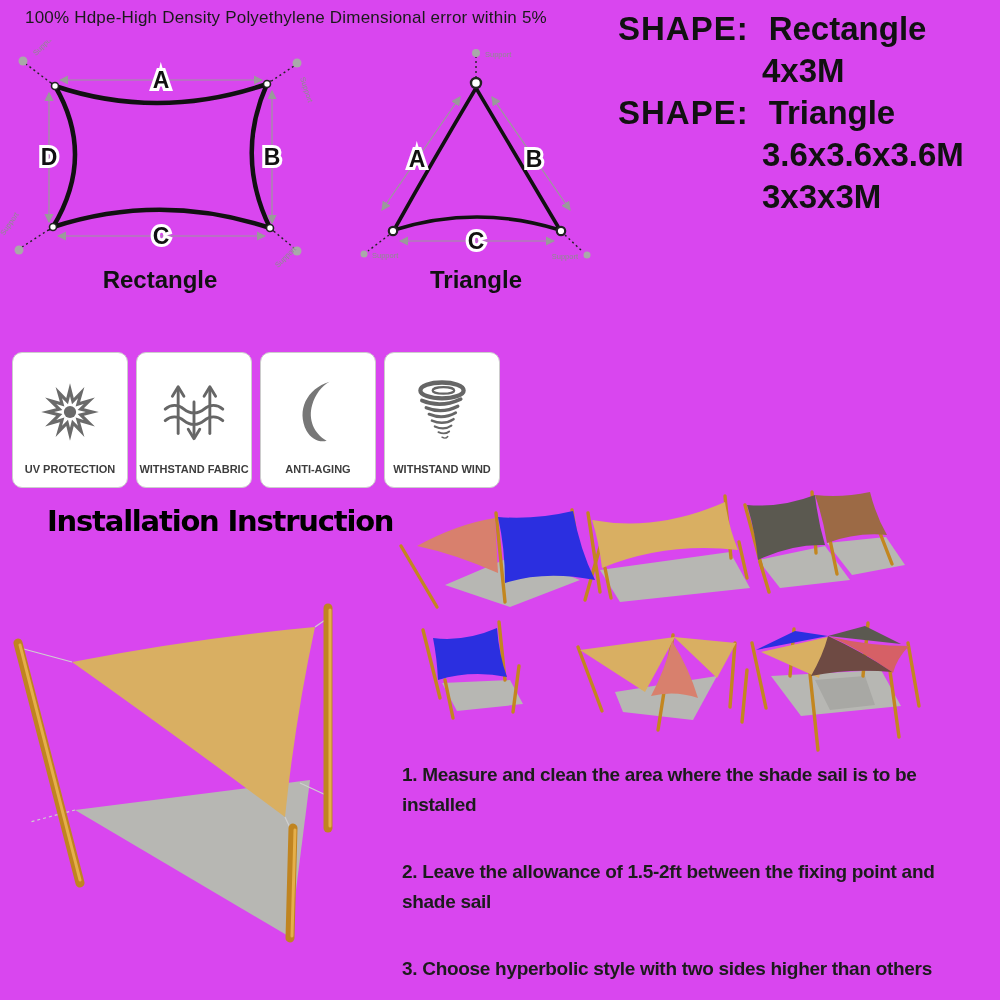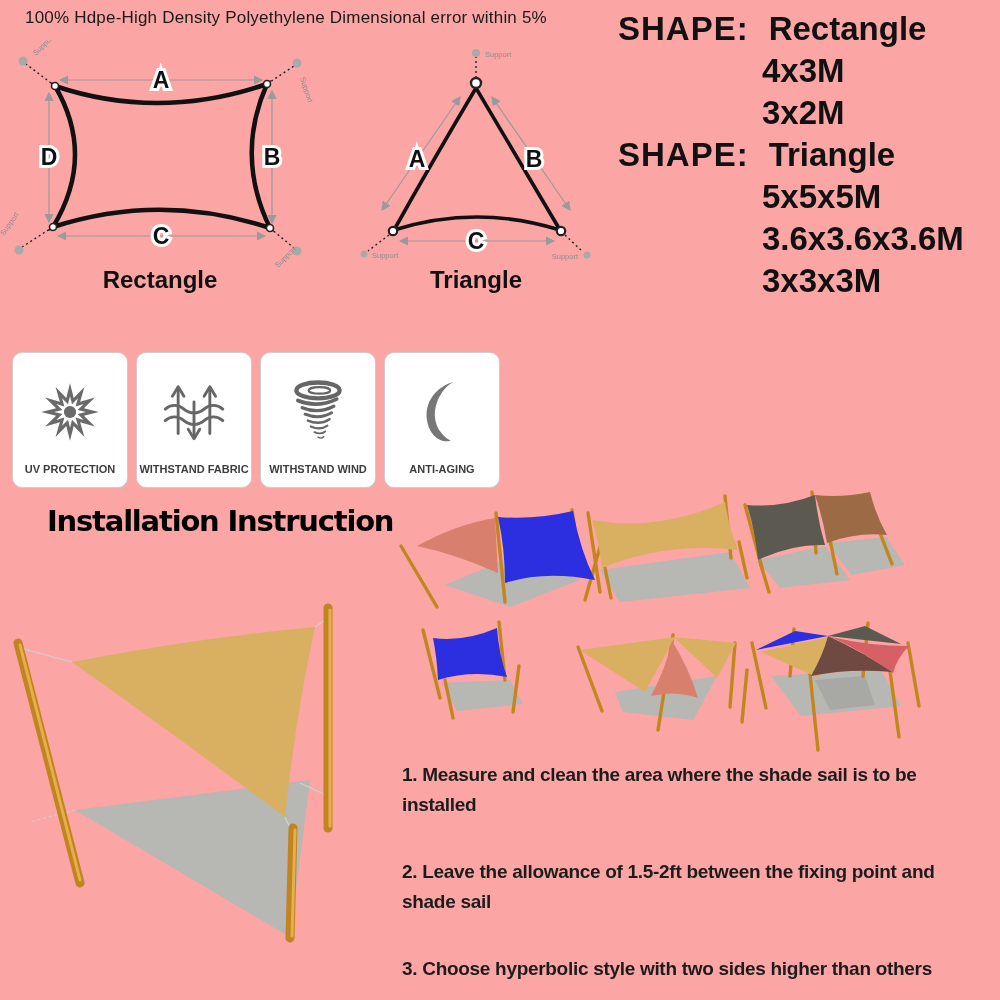--- a/index.html
+++ b/index.html
@@ -1,16 +1,16 @@
 <!DOCTYPE html>
 <html><head>
 <meta charset="utf-8">
 <style>
   html,body{margin:0;padding:0;background:#fff;}
-  .page{position:relative;width:1000px;height:1000px;background:#fca5a5;overflow:hidden;
+  .page{position:relative;width:1000px;height:1000px;background:#d946ef;overflow:hidden;
         font-family:"Liberation Sans",sans-serif;color:#111;}
   .abs{position:absolute;}
   
   .title{left:25px;top:8px;font-size:17px;color:#1a1a1a;letter-spacing:.2px;}
   
   .shapes{left:618px;top:8px;width:375px;}
   .shape-head{display:flex;align-items:baseline;font-weight:bold;font-size:33px;line-height:42px;text-align:center;}
   .shape-head .lab{letter-spacing:1px;}
   .shape-head .sn{margin-left:20px;}
   .size-line{font-weight:bold;font-size:33px;line-height:42px;padding-left:144px;}
@@ -119,26 +119,24 @@
     <text class="dim" x="146" y="209" text-anchor="middle">C</text>
     <text class="cap" x="146" y="248" text-anchor="middle">Triangle</text>
   </svg>
 
   <div class="abs shapes">
     <div class="shape-head">
       <span class="lab">SHAPE:</span>
       <span class="sn">Rectangle</span>
     </div>
     <div class="size-line">4x3M</div>
-    <div class="size-line">3x2M</div>
     <div class="shape-head">
       <span class="lab">SHAPE:</span>
       <span class="sn">Triangle</span>
     </div>
-    <div class="size-line">5x5x5M</div>
     <div class="size-line">3.6x3.6x3.6M</div>
     <div class="size-line">3x3x3M</div>
   </div>
 
   <div class="abs features">
     <div class="fbox">
       <div class="ic">
         <svg width="72" height="72" viewBox="0 0 100 100">
           <polygon fill="#6a6a6a" points="90,50 69.3,55.2 84.6,70 64.1,64.1 70,84.6 55.2,69.3 50,90 44.8,69.3 30,84.6 35.9,64.1 15.4,70 30.7,55.2 10,50 30.7,44.8 15.4,30 35.9,35.9 30,15.4 44.8,30.7 50,10 55.2,30.7 70,15.4 64.1,35.9 84.6,30 69.3,44.8"></polygon>
           <polygon fill="#fff" points="72,50 60.6,52.8 69,61 57.8,57.8 61,69 52.8,60.6 50,72 47.2,60.6 39,69 42.2,57.8 31,61 39.4,52.8 28,50 39.4,47.2 31,39 42.2,42.2 39,31 47.2,39.4 50,28 52.8,39.4 61,31 57.8,42.2 69,39 60.6,47.2"></polygon>
@@ -154,46 +152,46 @@
           <path d="M10,62 C18,55 28,55 36,62 C44,69 56,69 64,62 C72,55 82,55 90,62"></path>
           <line x1="28" y1="80" x2="28" y2="18"></line>
             <polyline points="20,28 28,15 36,28"></polyline>
           <line x1="72" y1="80" x2="72" y2="18"></line>
             <polyline points="64,28 72,15 80,28"></polyline>
           <line x1="50" y1="36" x2="50" y2="84"></line>
             <polyline points="42,74 50,87 58,74"></polyline>
         </svg>
       </div>
       <div class="flabel">WITHSTAND FABRIC</div>
+    </div>
+    <div class="fbox">
+      <div class="ic">
+        <svg width="72" height="72" viewBox="0 0 100 100">
+          <path fill="#777" d="M66,8 C34,18 20,48 34,76 C40,87 52,93 62,90 C44,80 36,60 42,40 C46,26 55,14 66,8 Z"></path>
+          <circle cx="50" cy="40" r="3" fill="#fff"></circle>
+          <path d="M53,60 q5,3 1,8" stroke="#fff" stroke-width="2.5" fill="none" stroke-linecap="round"></path>
+        </svg>
+      </div>
+      <div class="flabel">ANTI-AGING</div>
     </div>
     <div class="fbox">
       <div class="ic">
         <svg width="72" height="72" viewBox="0 0 100 100" class="gicon">
           <ellipse cx="50" cy="20" rx="30" ry="11" stroke-width="6"></ellipse>
           <ellipse cx="52" cy="20" rx="15" ry="4.5" stroke-width="3"></ellipse>
           <path d="M22,34 Q48,45 76,32" stroke-width="5"></path>
           <path d="M28,44 Q50,53 72,42" stroke-width="4.5"></path>
           <path d="M32,53 Q51,61 69,51" stroke-width="4"></path>
           <path d="M36,62 Q52,69 66,60" stroke-width="3.5"></path>
           <path d="M40,70 Q53,76 63,69" stroke-width="3"></path>
           <path d="M45,78 Q54,82 60,77" stroke-width="2.5"></path>
           <path d="M50,85 Q55,88 58,84" stroke-width="2"></path>
         </svg>
       </div>
       <div class="flabel">WITHSTAND WIND</div>
-    </div>
-    <div class="fbox">
-      <div class="ic">
-        <svg width="72" height="72" viewBox="0 0 100 100">
-          <path fill="#777" d="M66,8 C34,18 20,48 34,76 C40,87 52,93 62,90 C44,80 36,60 42,40 C46,26 55,14 66,8 Z"></path>
-          <circle cx="50" cy="40" r="3" fill="#fff"></circle>
-          <path d="M53,60 q5,3 1,8" stroke="#fff" stroke-width="2.5" fill="none" stroke-linecap="round"></path>
-        </svg>
-      </div>
-      <div class="flabel">ANTI-AGING</div>
     </div>
   </div>
 
   <div class="abs inst-head">Installation Instruction</div>
 
   <svg class="abs" style="left:395px;top:480px;" width="605" height="272" viewBox="0 0 605 272">
 
     <g>
       <polygon class="shad" points="50,105 120,75 185,100 115,127"></polygon>
       <line class="post" x1="6" y1="66" x2="42" y2="127"></line>

